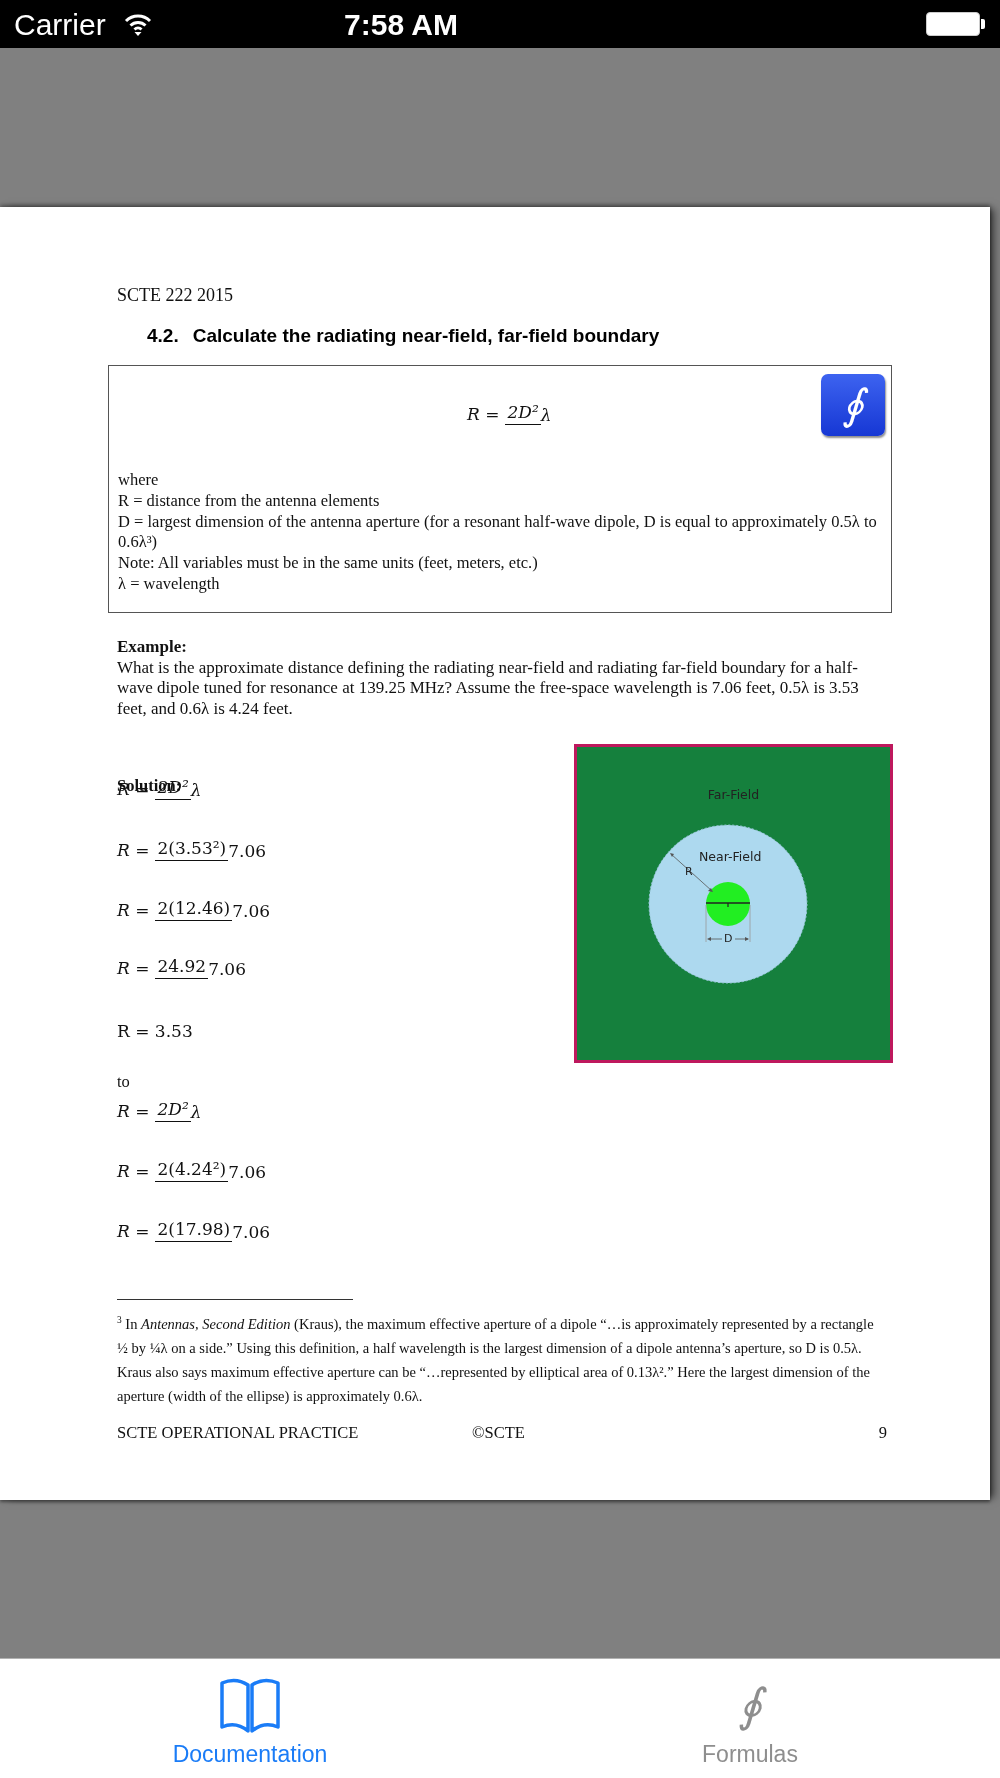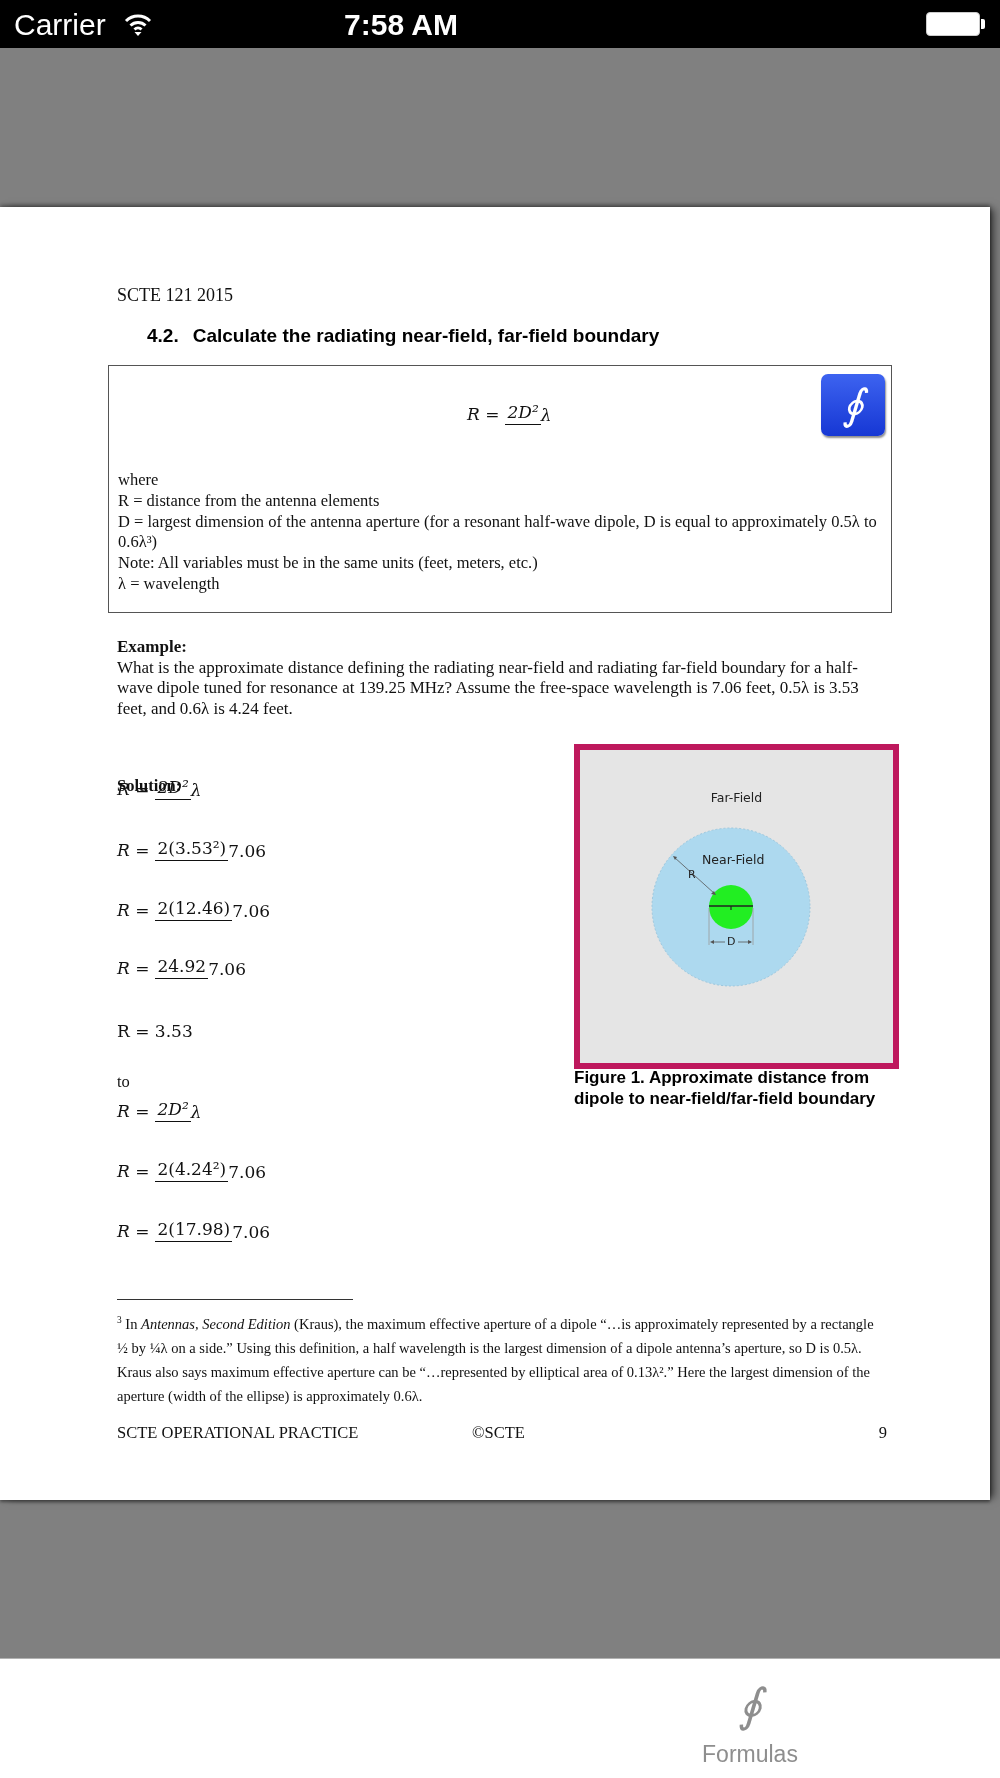--- a/index.html
+++ b/index.html
@@ -32,21 +32,21 @@
   sup { font-size:0.65em; }
 
   .example { position:absolute; left:117px; top:430px; width:770px; font-size:17px; line-height:20.5px; color:#111; }
   .example .label { font-weight:bold; }
   .solution-label { position:absolute; left:117px; top:533px; font-weight:bold; font-size:16.5px; color:#111;margin-top:36px; }
 
   .eqs { position:absolute; left:117px; top:570px; }
   .eq { position:absolute; left:0; white-space:nowrap; }
   .to-word { position:absolute; left:117px; top:865px; font-size:16.5px; color:#111; }
 
-  .figure { position:absolute; left:574px; top:537px; width:313px; height:313px; background:#e5e5e5; border:6px solid #be185d; }
+  .figure { position:absolute; left:574px; top:537px; width:313px; height:313px; background:#15803d; border:3px solid #be185d; }
   .far-label { position:absolute; left:0; width:100%; text-align:center; top:40px; font-family:"DejaVu Sans", sans-serif; font-size:12.5px; color:#222; padding-left:0; }
   .fig-caption { position:absolute; left:574px; top:860px; width:320px; font-family:"Liberation Sans", sans-serif; font-weight:bold; font-size:17px; line-height:21px; color:#000; }
 
   .fn-rule { position:absolute; left:117px; top:1092px; width:236px; border-top:1px solid #333; }
   .footnote { position:absolute; left:117px; top:1101px; width:770px; font-size:14.5px; line-height:24px; color:#111; }
   .page-footer { position:absolute; left:117px; top:1216px; width:770px; font-size:16.5px; color:#111; }
   .pf-left { position:absolute; left:0; }
   .pf-mid { position:absolute; left:355px; }
   .pf-right { position:absolute; right:0; }
 
@@ -68,21 +68,21 @@
     <path d="M10.5 17.5 A5 5 0 0 1 17.5 17.5" stroke="#fff" stroke-width="3" fill="none"></path>
     <polygon points="14,24 10.5,20 17.5,20" fill="#fff"></polygon>
   </svg>
   <span class="status-time">7:58 AM</span>
   <span class="battery"></span>
 </div>
 
 <div class="viewer">
   <div class="page">
 
-    <div class="doc-header">SCTE 121 2015</div>
+    <div class="doc-header">SCTE 222 2015</div>
 
     <div class="section-title">
       <span class="num">4.2.</span><span>Calculate the radiating near-field, far-field boundary</span>
     </div>
 
     <div class="formula-box">
       <div class="formula-btn">
         <span>∮</span>
       </div>
       <div class="box-formula frac-eq">
@@ -180,33 +180,39 @@
         <polygon points="130,192 134,190 134,194" fill="#555"></polygon>
         <polygon points="172,192 168,190 168,194" fill="#555"></polygon>
         <line x1="94" y1="107" x2="135" y2="144" stroke="#555" stroke-width="0.8"></line>
         <polygon points="93,106 97,107 95,110" fill="#555"></polygon>
         <polygon points="136,145 131,144 134,141" fill="#555"></polygon>
       </svg>
       <div style="position:absolute;left:122px;top:102px;font-family:'DejaVu Sans',sans-serif;font-size:12.5px;color:#222">Near-Field</div>
       <div style="position:absolute;left:108px;top:118px;font-family:'DejaVu Sans',sans-serif;font-size:11px;color:#222">R</div>
       <div style="position:absolute;left:147px;top:185px;font-family:'DejaVu Sans',sans-serif;font-size:11px;color:#222">D</div>
     </div>
-    <div class="fig-caption">Figure 1. Approximate distance from dipole to near-field/far-field boundary</div>
 
     <div class="fn-rule"></div>
     <div class="footnote">
       <sup>3</sup><span> In </span><em>Antennas, Second Edition</em><span> (Kraus), the maximum effective aperture of a dipole “…is approximately represented by a rectangle ½ by ¼λ on a side.” Using this definition, a half wavelength is the largest dimension of a dipole antenna’s aperture, so D is 0.5λ. Kraus also says maximum effective aperture can be “…represented by elliptical area of 0.13λ².” Here the largest dimension of the aperture (width of the ellipse) is approximately 0.6λ.</span>
     </div>
 
     <div class="page-footer">
       <span class="pf-left">SCTE OPERATIONAL PRACTICE</span>
       <span class="pf-mid">©SCTE</span>
       <span class="pf-right">9</span>
     </div>
   </div>
 </div>
 
 <div class="tabbar">
+  <div class="tab active" style="left:0">
+    <svg class="tab-icon" viewBox="0 0 500 56">
+      <path d="M222 6 Q236 0 248 8 L248 54 Q236 44 222 50 Z" fill="none" stroke="#1a7cf7" stroke-width="3.5" stroke-linejoin="round"></path>
+      <path d="M278 6 Q264 0 252 8 L252 54 Q264 44 278 50 Z" fill="none" stroke="#1a7cf7" stroke-width="3.5" stroke-linejoin="round"></path>
+    </svg>
+    <div class="tab-label">Documentation</div>
+  </div>
   <div class="tab inactive" style="left:500px">
     <div class="tab-icon" style="font-family:'DejaVu Serif',serif;font-style:italic;font-size:46px;line-height:56px;color:#8e8e8e;">∮</div>
     <div class="tab-label">Formulas</div>
   </div>
 </div>
 
 </body></html>

